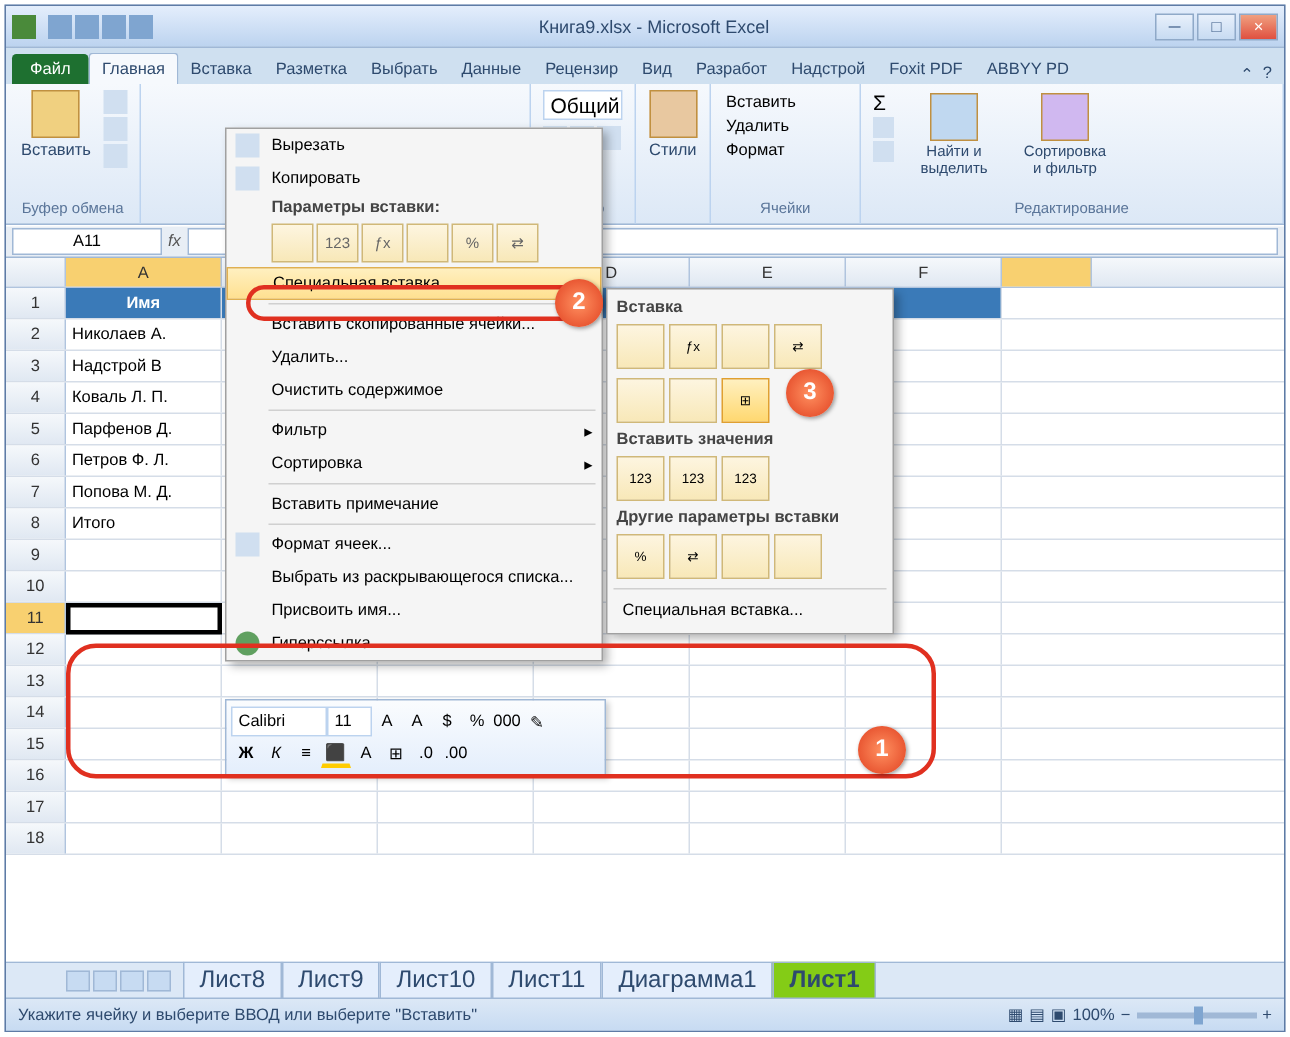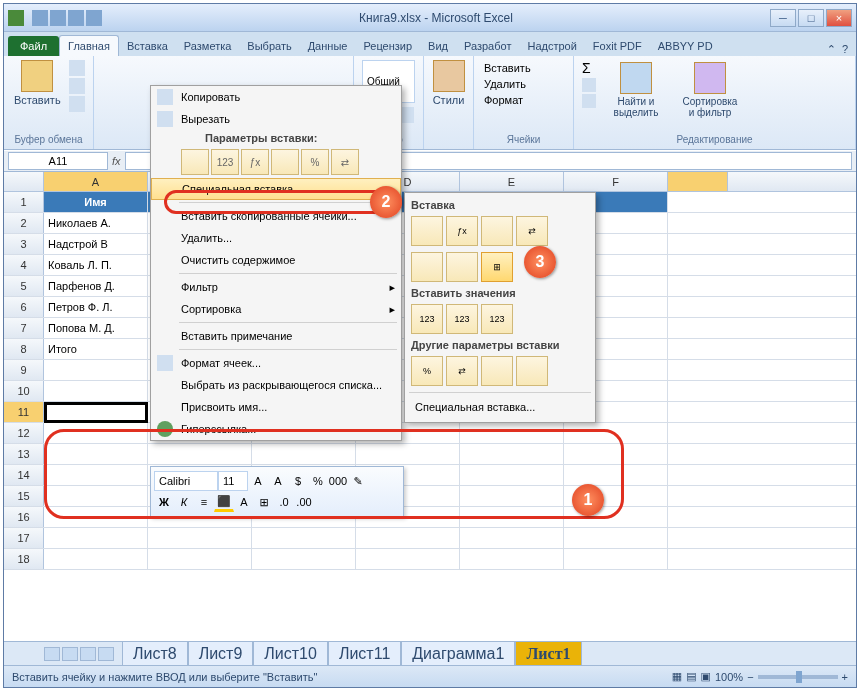--- a/index.html
+++ b/index.html
@@ -43,21 +43,21 @@
 .row.data .cell:first-of-type{background:#80c050;}
 .row.total .cell:first-of-type{background:#80c050;font-weight:bold;}
 .row.sel .rh{background:#f8d070;}
 .row.sel .cell{background:#fff;}
 .cursor{position:absolute;border:3px solid #000;width:104px;height:21px;top:230px;left:40px;pointer-events:none;}
 .context-menu{position:absolute;top:85px;left:150px;width:252px;background:#f5f5f5;border:1px solid #a0a0a0;box-shadow:3px 3px 6px rgba(0,0,0,0.3);z-index:50;}
 .context-menu .mi{height:22px;display:flex;align-items:center;padding-left:30px;cursor:pointer;position:relative;}
 .context-menu .mi.highlighted{background:linear-gradient(#fff0c0,#ffe090);border:1px solid #e0b050;}
 .context-menu .mi .mico{position:absolute;left:6px;width:16px;height:16px;}
 .context-menu .sep{height:1px;background:#d0d0d0;margin:2px 4px 2px 28px;}
-.context-menu .section{padding:2px 4px 2px 30px;font-weight:bold;color:#444;margin-left:24px;}
+.context-menu .section{padding:2px 4px 2px 30px;font-weight:bold;color:#444;}
 .context-menu .icon-row{display:flex;gap:2px;padding:3px 4px 3px 30px;}
 .context-menu .icon-row .pi{width:28px;height:26px;background:linear-gradient(#fdf5e0,#f8e8b8);border:1px solid #d0b878;display:flex;align-items:center;justify-content:center;font-size:10px;color:#666;}
 .submenu{position:absolute;top:192px;left:404px;width:192px;background:#f5f5f5;border:1px solid #a0a0a0;box-shadow:3px 3px 6px rgba(0,0,0,0.3);z-index:60;padding:4px;}
 .submenu .section{font-weight:bold;color:#444;padding:2px 2px;}
 .submenu .icon-row{display:flex;gap:3px;padding:3px 2px;}
 .submenu .icon-row .pi{width:32px;height:30px;background:linear-gradient(#fdf5e0,#f8e8b8);border:1px solid #d0b878;display:flex;align-items:center;justify-content:center;font-size:9px;}
 .submenu .icon-row .pi.hov{background:linear-gradient(#fff0c0,#ffd870);border-color:#e0a030;}
 .submenu .sep{height:1px;background:#d0d0d0;margin:3px 0;}
 .submenu .mi{height:22px;display:flex;align-items:center;padding-left:6px;cursor:pointer;}
 .mini-toolbar{position:absolute;top:466px;left:150px;width:254px;background:linear-gradient(#fafcfe,#e4eefc);border:1px solid #a0b8d6;box-shadow:2px 2px 4px rgba(0,0,0,0.2);z-index:40;padding:3px;}
@@ -68,21 +68,21 @@
 .callout.c1{top:429px;left:44px;width:580px;height:90px;border-radius:20px;}
 .callout.c2{top:190px;left:164px;width:238px;height:24px;border-radius:12px;}
 .marker{position:absolute;width:32px;height:32px;border-radius:50%;background:radial-gradient(#ff9060,#e04020);color:#fff;font-weight:bold;font-size:16px;display:flex;align-items:center;justify-content:center;box-shadow:1px 1px 3px rgba(0,0,0,0.4);z-index:80;}
 .marker.m1{top:484px;left:572px;}
 .marker.m2{top:186px;left:370px;}
 .marker.m3{top:246px;left:524px;}
 .tabs-bottom{height:24px;background:#dce8f6;border-top:1px solid #a0b8d6;display:flex;align-items:center;padding-left:40px;gap:0;}
 .tabs-bottom .nav{display:flex;gap:2px;margin-right:8px;}
 .tabs-bottom .nav span{width:16px;height:14px;background:#c7dbf2;border:1px solid #a0b8d6;}
 .tabs-bottom .st{padding:3px 10px;background:#e4eefc;border:1px solid #a0b8d6;border-bottom:none;font-size:16px;color:#2e4a6e;cursor:pointer;}
-.tabs-bottom .st.active{background:#eab308;font-weight:bold;font-family:Liberation Serif, serif;}
+.tabs-bottom .st.active{background:#84cc16;font-weight:bold;}
 .statusbar{height:22px;background:linear-gradient(#dce8f6,#c7dbf2);border-top:1px solid #a0b8d6;display:flex;align-items:center;padding:0 8px;font-size:11px;color:#2e4a6e;}
 .statusbar .zoom{margin-left:auto;display:flex;align-items:center;gap:4px;}
 .statusbar .zoom .slider{width:80px;height:4px;background:#a0b8d6;position:relative;}
 .statusbar .zoom .slider::after{content:'';position:absolute;left:38px;top:-4px;width:6px;height:12px;background:#7fa5d0;}
 .colhdr .ch:nth-child(8){background:#f8d070;width:60px;}
 </style>
 </head>
 <body>
 
 <div class="window">
@@ -134,21 +134,21 @@
           <span style="width:16px;height:16px;background:#d0dff0;display:block"></span>
         </div>
       </div>
       <div class="group-label">Буфер обмена</div>
     </div>
     <div class="group" style="width:260px">
         <div></div>
       </div>
     <div class="group" style="width:70px">
       <div style="padding:2px">
-          <div style="background:#fff;border:1px solid #bcd3ef;padding:15px 4px;font-size:10px">Общий</div>
+          <div style="background:#fff;border:1px solid #bcd3ef;padding:1px 4px;font-size:14px">Общий</div>
       <div class="small-row" style="margin-top:4px">
             <span></span>
             <span>%</span>
             <span></span>
           </div>
         </div>
       <div class="group-label">Число</div>
     </div>
     <div class="group" style="width:50px">
       <div class="big-btn">
@@ -377,41 +377,41 @@
       </div>
     <div class="st">Лист8</div>
     <div class="st">Лист9</div>
     <div class="st">Лист10</div>
     <div class="st">Лист11</div>
     <div class="st">Диаграмма1</div>
     <div class="st active">Лист1</div>
   </div>
 
   <div class="statusbar">
-    <span>Вставить ячейку и нажмите ВВОД или выберите "Вставить"</span>
+    <span>Укажите ячейку и выберите ВВОД или выберите "Вставить"</span>
     <div class="zoom">
       <span>▦</span>
       <span>▤</span>
       <span>▣</span>
       <span>100%</span>
       <span>−</span>
       <div class="slider"></div>
       <span>+</span>
     </div>
   </div>
 </div>
 
 <div class="context-menu">
   <div class="mi">
       <span class="mico" style="background:#d0dff0"></span>
-      <span>Копировать</span>
+      <span>Вырезать</span>
     </div>
   <div class="mi">
       <span class="mico" style="background:#d0dff0"></span>
-      <span>Вырезать</span>
+      <span>Копировать</span>
     </div>
   <div class="section">Параметры вставки:</div>
   <div class="icon-row">
     <div class="pi"></div>
     <div class="pi">123</div>
     <div class="pi">ƒx</div>
     <div class="pi"></div>
     <div class="pi">%</div>
     <div class="pi">⇄</div>
   </div>

